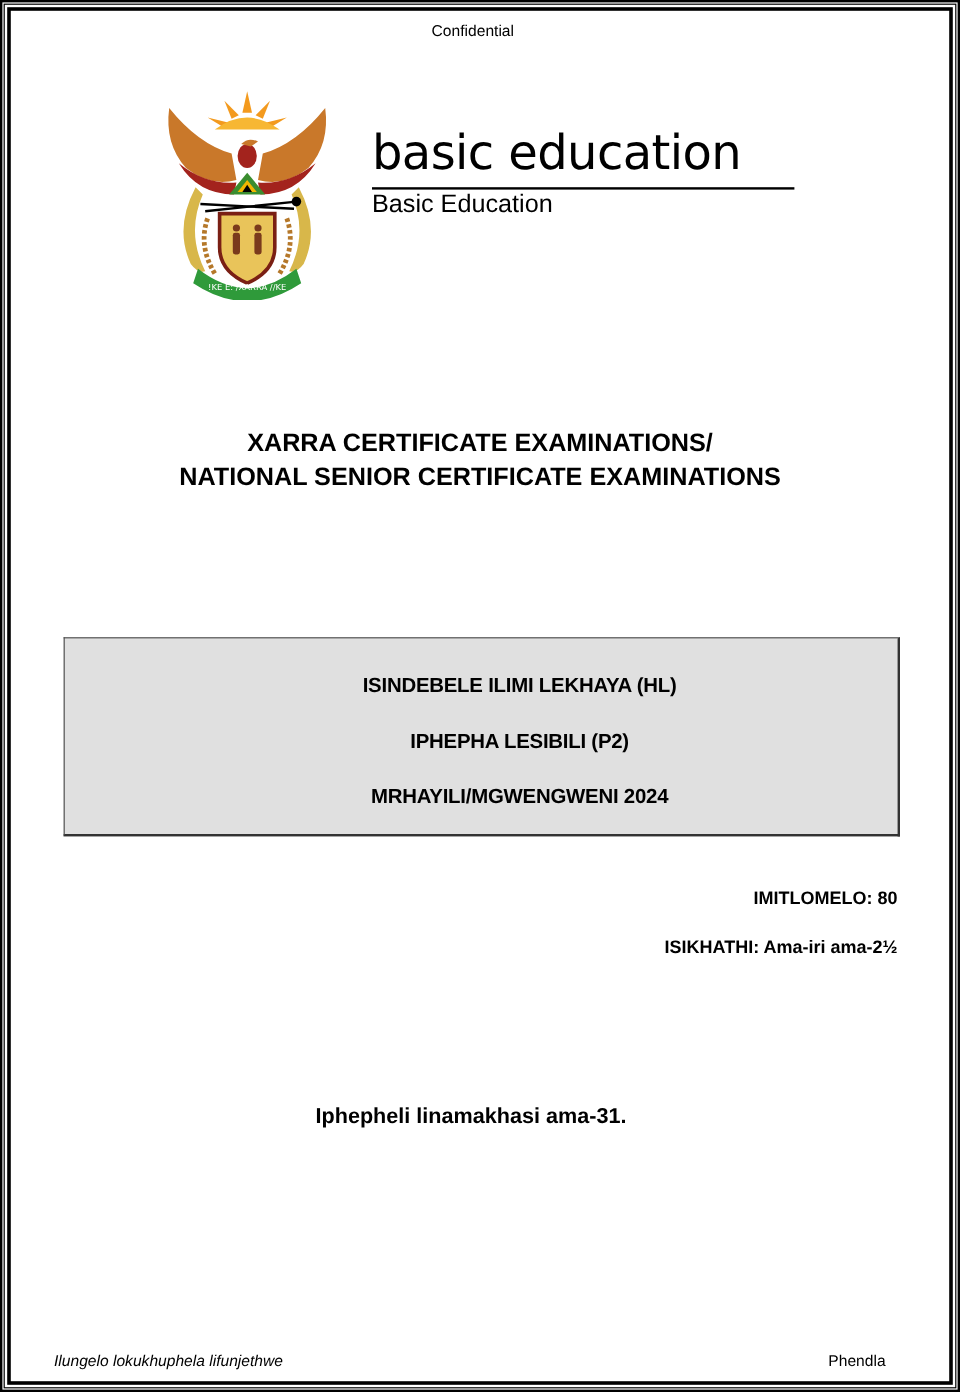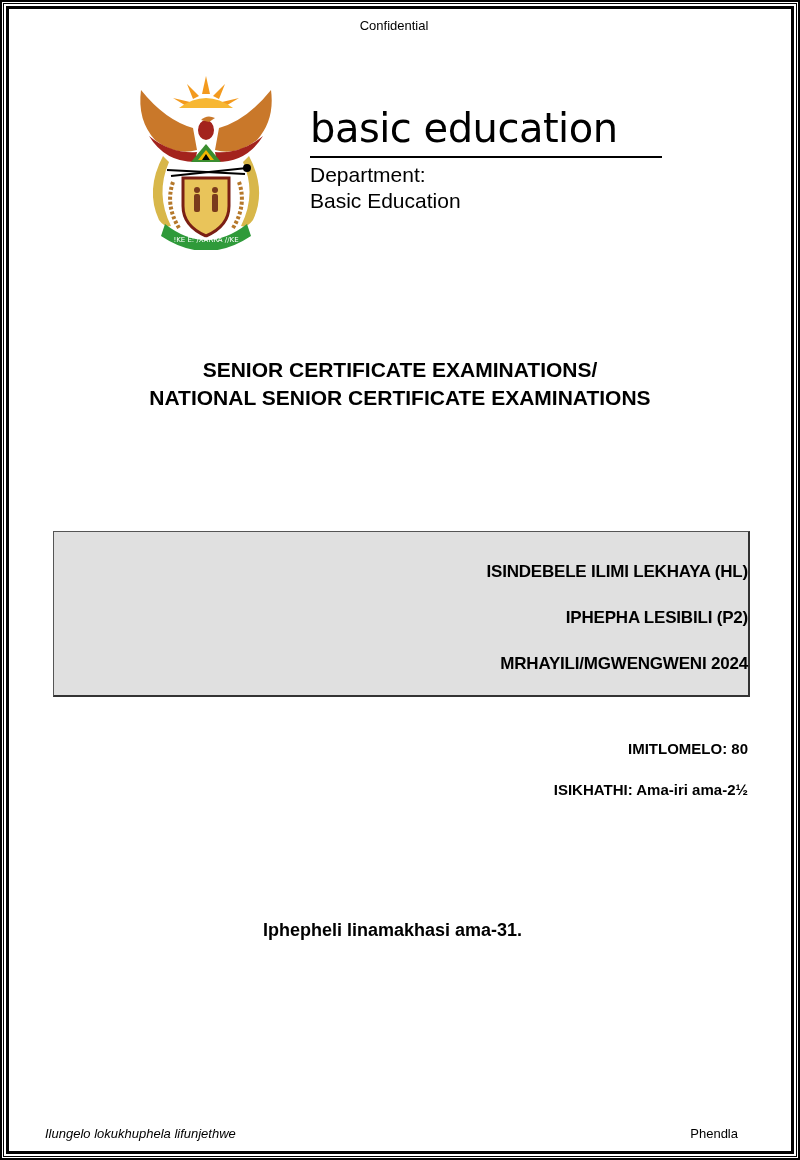--- a/index.html
+++ b/index.html
@@ -26,22 +26,22 @@
   .brand-rule { height: 2px; background: #000; width: 352px; margin-top: 4px; }
   .brand-dept { font-size: 21px; line-height: 26px; margin-top: 4px; }
   .brand-republic { font-size: 21px; font-weight: bold; line-height: 26px; }
 
   .exam-title { position: absolute; top: 356px; left: 0; width: 800px; text-align: center;
                 font-size: 21px; font-weight: bold; line-height: 28px; }
 
   .paper-box { position: absolute; left: 53px; top: 531px; width: 697px; height: 166px;
                box-sizing: border-box; background: #e0e0e0;
                border: 1px solid #555; border-right: 2px solid #333; border-bottom: 2px solid #333; }
-  .paper-line { position: absolute; left: 0; width: 100%; text-align: right;
-                font-size: 17px; font-weight: bold; letter-spacing: -0.2px; }
+  .paper-line { position: absolute; left: 0; width: 100%; text-align: center;
+                font-size: 17px; font-weight: bold; letter-spacing: -0.2px; padding-left: 32px; }
 
   .meta-line { position: absolute; right: 52px; font-size: 15px; font-weight: bold; text-align: center; }
 
   .pages-note { position: absolute; top: 920px; left: 0; width: 785px; text-align: center;
                 font-size: 18px; font-weight: bold; }
 
   .footer-left { position: absolute; left: 45px; top: 1126px; font-size: 13px; font-style: italic; text-align: right; }
   .footer-right { position: absolute; right: 62px; top: 1126px; font-size: 13px; }
 </style>
 </head>
@@ -96,26 +96,25 @@
     </g>
 
     <path d="M30,154 Q71,186 112,154 L116,166 Q71,196 26,166 Z" fill="#2f9a3a"></path>
     <text x="71" y="172" font-size="7" fill="#fff" text-anchor="middle" font-family="DejaVu Sans, sans-serif">!KE E: /XARRA //KE</text>
   </svg>
 </div>
 
 <div class="brand">
   <div class="brand-title">basic education</div>
   <div class="brand-rule"></div>
-  <div class="brand-dept">Department:</div>
   <div class="brand-dept" style="margin-top:0">Basic Education</div>
 </div>
 
 <div class="exam-title">
-  <div>SENIOR CERTIFICATE EXAMINATIONS/</div>
+  <div>XARRA CERTIFICATE EXAMINATIONS/</div>
   <div>NATIONAL SENIOR CERTIFICATE EXAMINATIONS</div>
 </div>
 
 <div class="paper-box">
   <div class="paper-line" style="top:30px">ISINDEBELE ILIMI LEKHAYA (HL)</div>
   <div class="paper-line" style="top:76px">IPHEPHA LESIBILI (P2)</div>
   <div class="paper-line" style="top:122px">MRHAYILI/MGWENGWENI 2024</div>
 </div>
 
 <div class="meta-line" style="top:740px">IMITLOMELO: 80</div>

